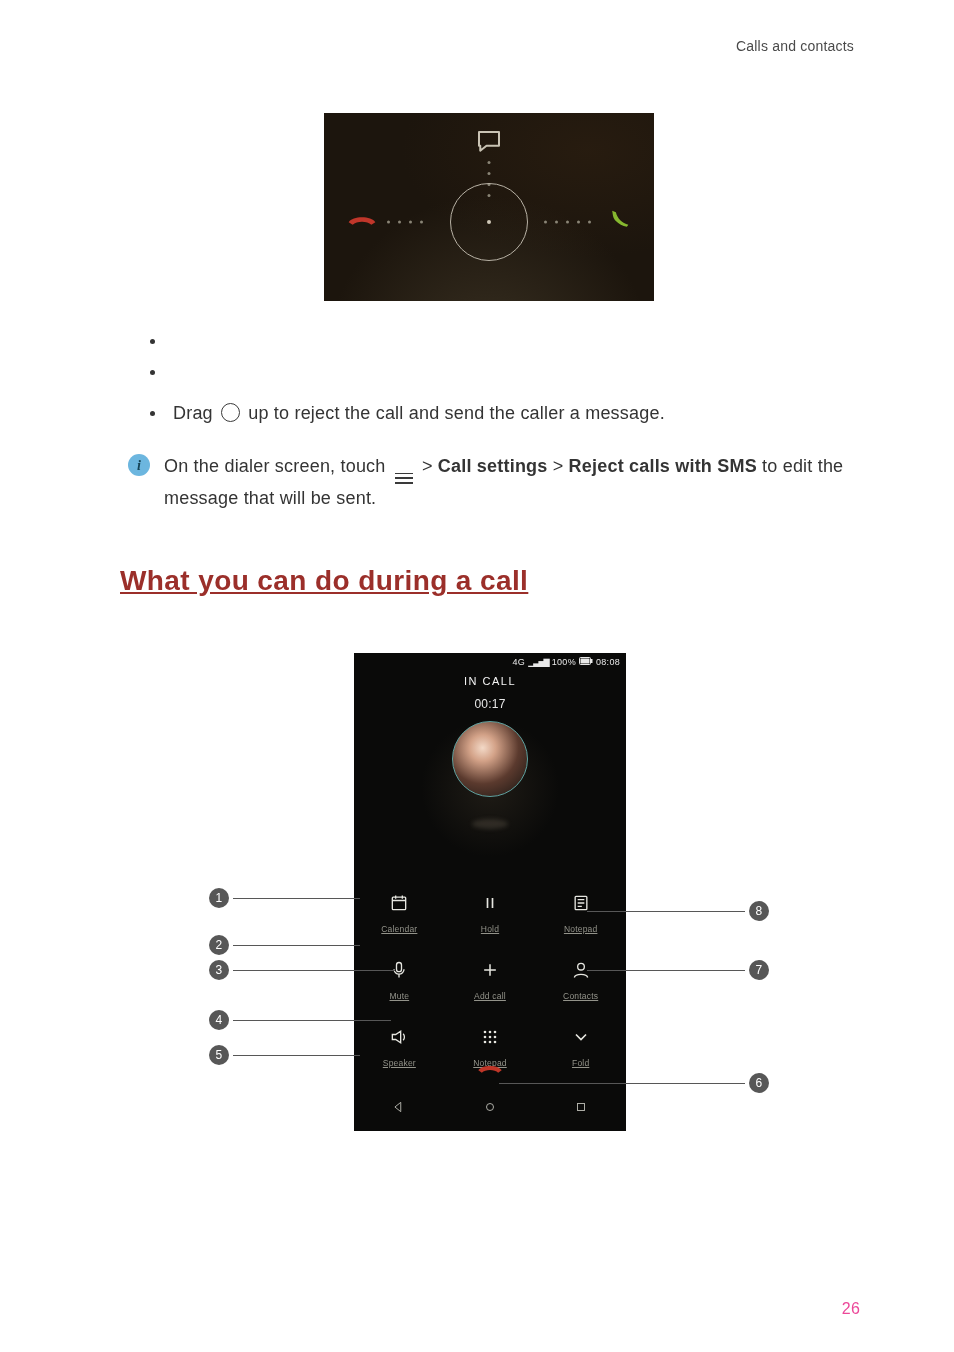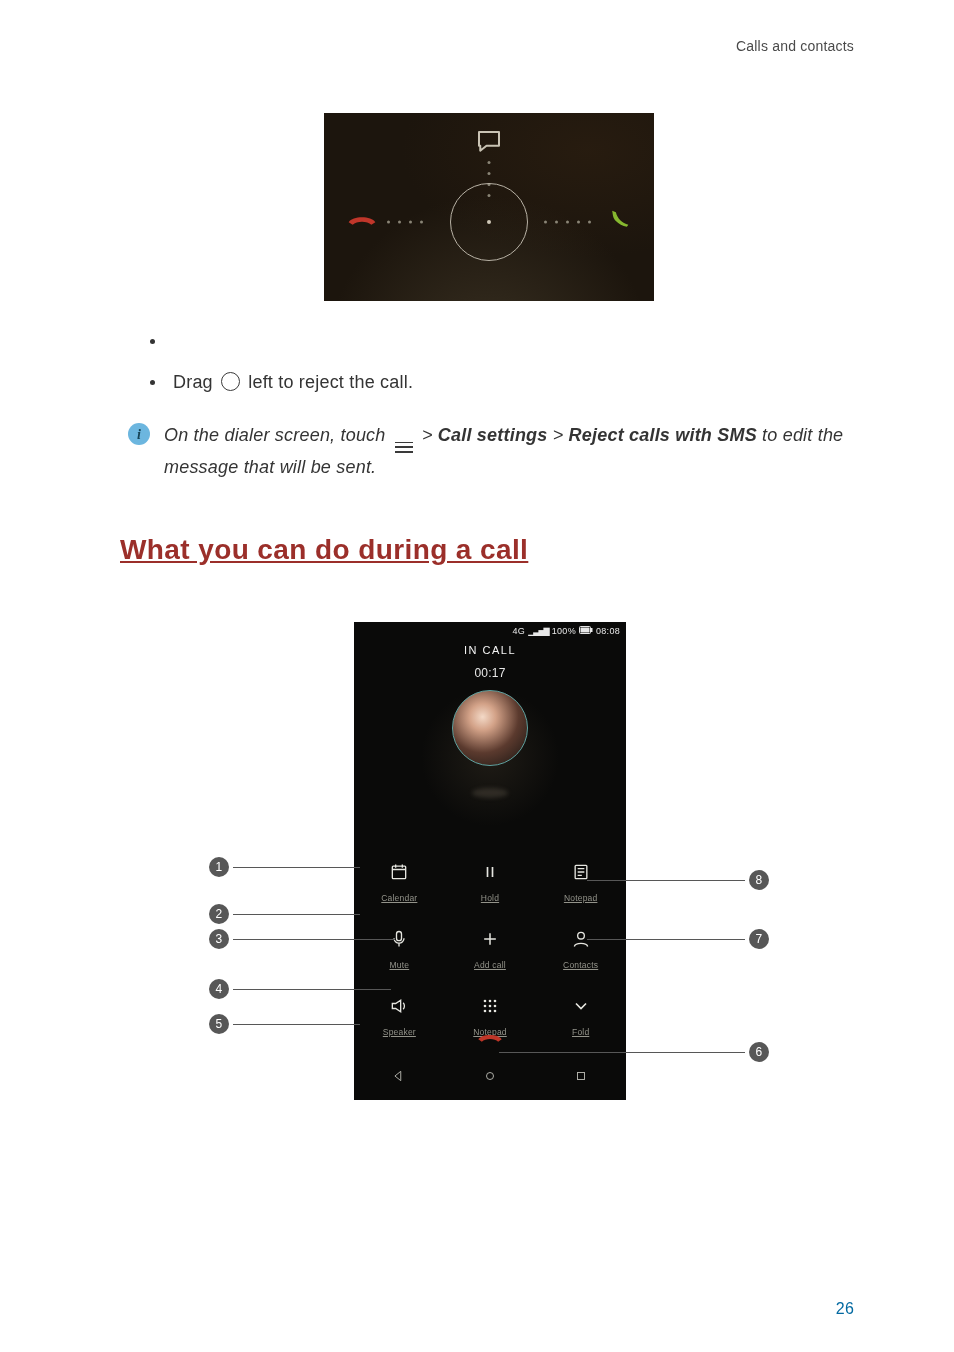--- a/index.html
+++ b/index.html
@@ -102,21 +102,21 @@
     display:flex;gap:14px;margin:12px 0 0 8px;
     line-height:1.65;
   }
   .info-badge{
     flex:0 0 22px;width:22px;height:22px;border-radius:50%;
     background:#6cb6df;color:#154356;
     display:flex;align-items:center;justify-content:center;
     font-family:Georgia,serif;font-style:italic;font-weight:700;font-size:14px;
     margin-top:2px;
   }
-  .info-text{flex:1;font-style:italic;}
+  .info-text{flex:1;}
   .menu-lines{
     display:inline-flex;flex-direction:column;gap:3px;
     vertical-align:-2px;margin:0 4px;
   }
   .menu-lines span{width:18px;height:1.7px;background:#3a3a3a;}
   
   .section-h{
     color:var(--maroon);
     font-size:28px;
     font-weight:600;
@@ -196,22 +196,22 @@
   .callout .num{
     width:20px;height:20px;border-radius:10px;
     background:#575757;color:#fff;font-size:12px;
     display:flex;align-items:center;justify-content:center;
   }
   .callout .line{height:1px;background:#575757;}
   .callout.left .line{margin-left:4px;}
   .callout.right .line{margin-right:4px;}
   
   .page-num{
-    position:absolute;bottom:34px;right:100px;
-    font-size:16px;color:#0369a1;
+    position:absolute;bottom:34px;right:94px;
+    font-size:16px;color:#ec4899;
   }
 </style>
 </head>
 <body>
 
 <div class="page">
   <div class="header-text">Calls and contacts</div>
 
   <div class="incoming-shot">
     <span class="msg-bubble">
@@ -251,21 +251,24 @@
         </svg>
     </span>
   </div>
 
   <div class="bullets">
     <div class="row">
       <span class="bullet"></span>
     </div>
     <div class="row">
       <span class="bullet"></span>
-      <span><span>Drag </span><span class="inline-circle"></span> <span>left to reject the call.</span></span>
+    </div>
+    <div class="row">
+      <span class="bullet"></span>
+      <span><span>Drag </span><span class="inline-circle"></span> <span>up to reject the call and send the caller a message.</span></span>
     </div>
   </div>
 
   <div class="info-row">
     <div class="info-badge">i</div>
     <div class="info-text">
       <span>On the dialer screen, touch </span>
       <span class="menu-lines">
           <span></span>
           <span></span>

